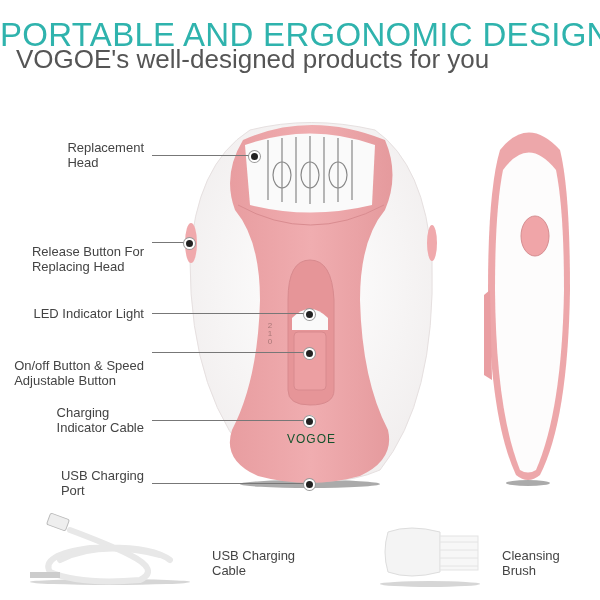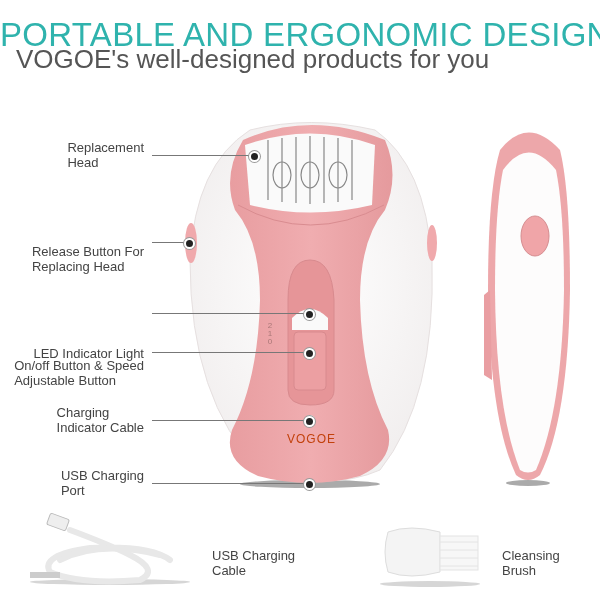--- a/index.html
+++ b/index.html
@@ -62,41 +62,41 @@
   <rect x="294" y="332" width="32" height="58" rx="4" fill="#ec9fa2" stroke="#d88a8e"></rect>
 
   <circle cx="310" cy="420" r="5" fill="#fff"></circle>
 </svg>
 
 <div style="position:absolute;left:266px;top:322px;font-size:8px;color:#a77;line-height:8px;text-align:center;width:8px;">
   <div>2</div>
   <div>1</div>
   <div>0</div>
 </div>
-<div style="position:absolute;left:287px;top:432px;font-size:12px;color:#c2410c;letter-spacing:1px;">VOGOE</div>
+<div style="position:absolute;left:287px;top:432px;font-size:12px;color:#14532d;letter-spacing:1px;">VOGOE</div>
 
 <svg width="120" height="380" viewBox="0 0 120 380" style="left:470px;top:120px;">
   <ellipse cx="58" cy="363" rx="22" ry="3" fill="#555" opacity="0.5"></ellipse>
   <path d="M30 30 Q58 -5 90 30 Q100 70 100 170 Q98 300 70 355 Q58 365 46 355 Q20 300 18 170 Q18 70 30 30 Z" fill="#eda7aa"></path>
   <path d="M33 50 Q58 15 86 50 Q94 90 94 170 Q92 290 66 350 Q58 355 50 350 Q26 290 25 170 Q25 90 33 50 Z" fill="#fdfcfc"></path>
   <ellipse cx="65" cy="116" rx="14" ry="20" fill="#f0a5a8" stroke="#d58d90"></ellipse>
   <path d="M14 175 L20 170 L22 260 L14 255 Z" fill="#e99ea2"></path>
 </svg>
 
 <div class="label" style="top:140px;">Replacement
 Head</div>
 <div class="leader" style="left:152px;top:155px;width:100px;"></div>
 <div class="dot" style="left:249px;top:151px;"></div>
 
 <div class="label" style="top:232px;margin-top:12px;">Release Button For
 Replacing Head</div>
 <div class="leader" style="left:152px;top:242px;width:36px;"></div>
 <div class="dot" style="left:184px;top:238px;"></div>
 
-<div class="label" style="top:306px;margin-top:40px;">LED Indicator Light</div>
+<div class="label" style="top:306px;">LED Indicator Light</div>
 <div class="leader" style="left:152px;top:313px;width:155px;"></div>
 <div class="dot" style="left:304px;top:309px;"></div>
 
 <div class="label" style="top:358px;">On/off Button &amp; Speed
 Adjustable Button</div>
 <div class="leader" style="left:152px;top:352px;width:155px;"></div>
 <div class="dot" style="left:304px;top:348px;"></div>
 
 <div class="label" style="top:405px;">Charging
 Indicator Cable</div>

